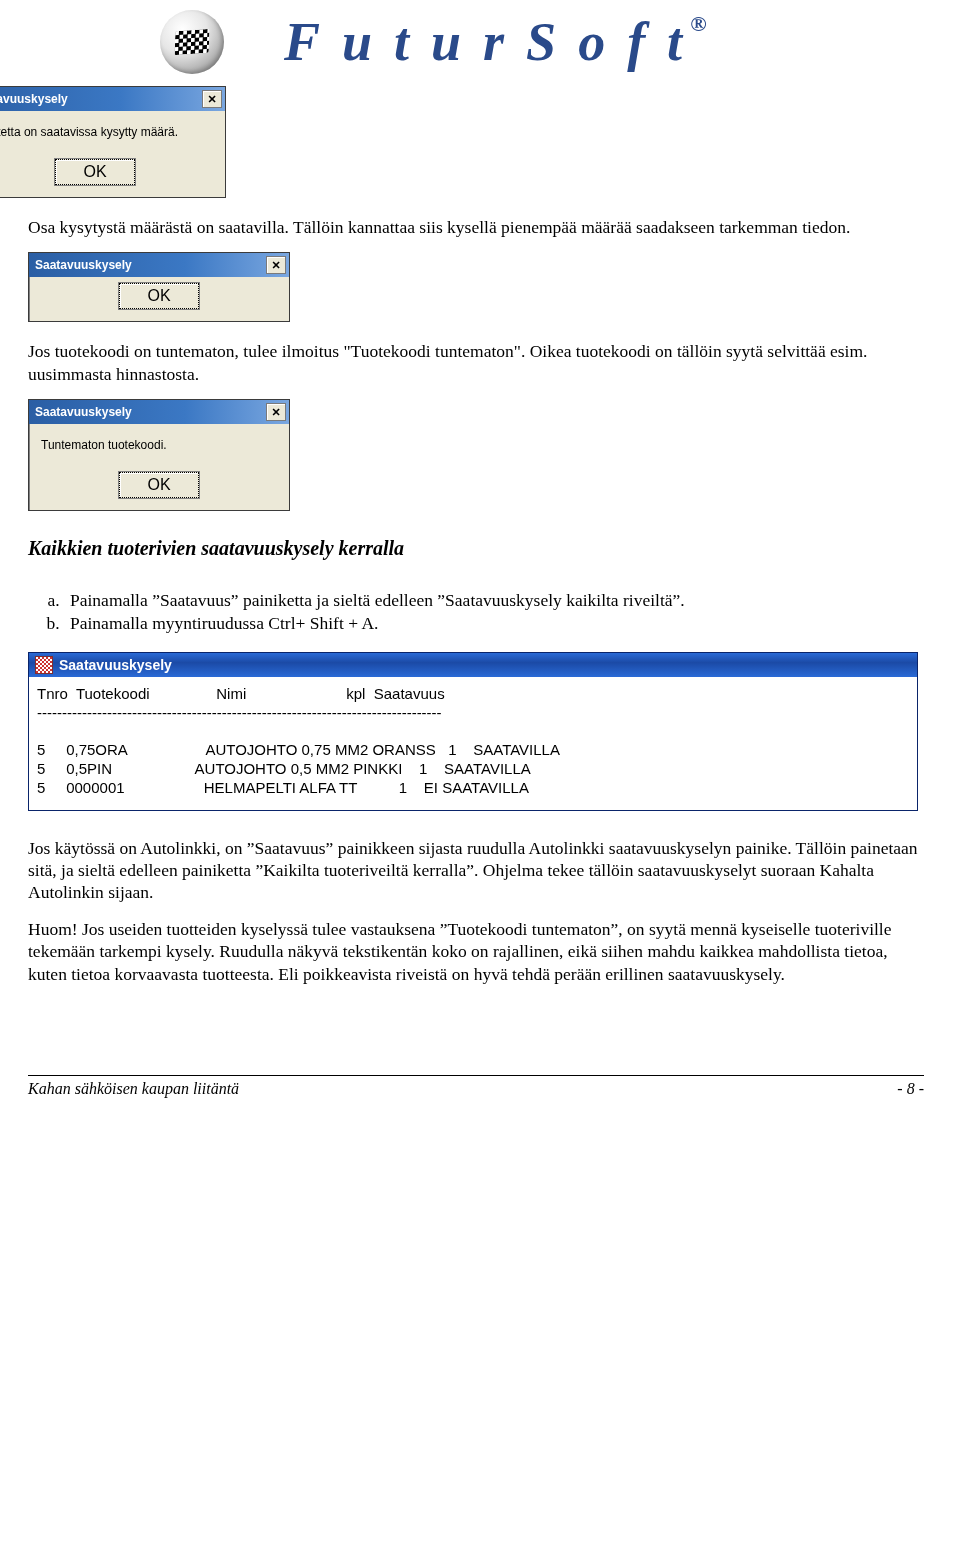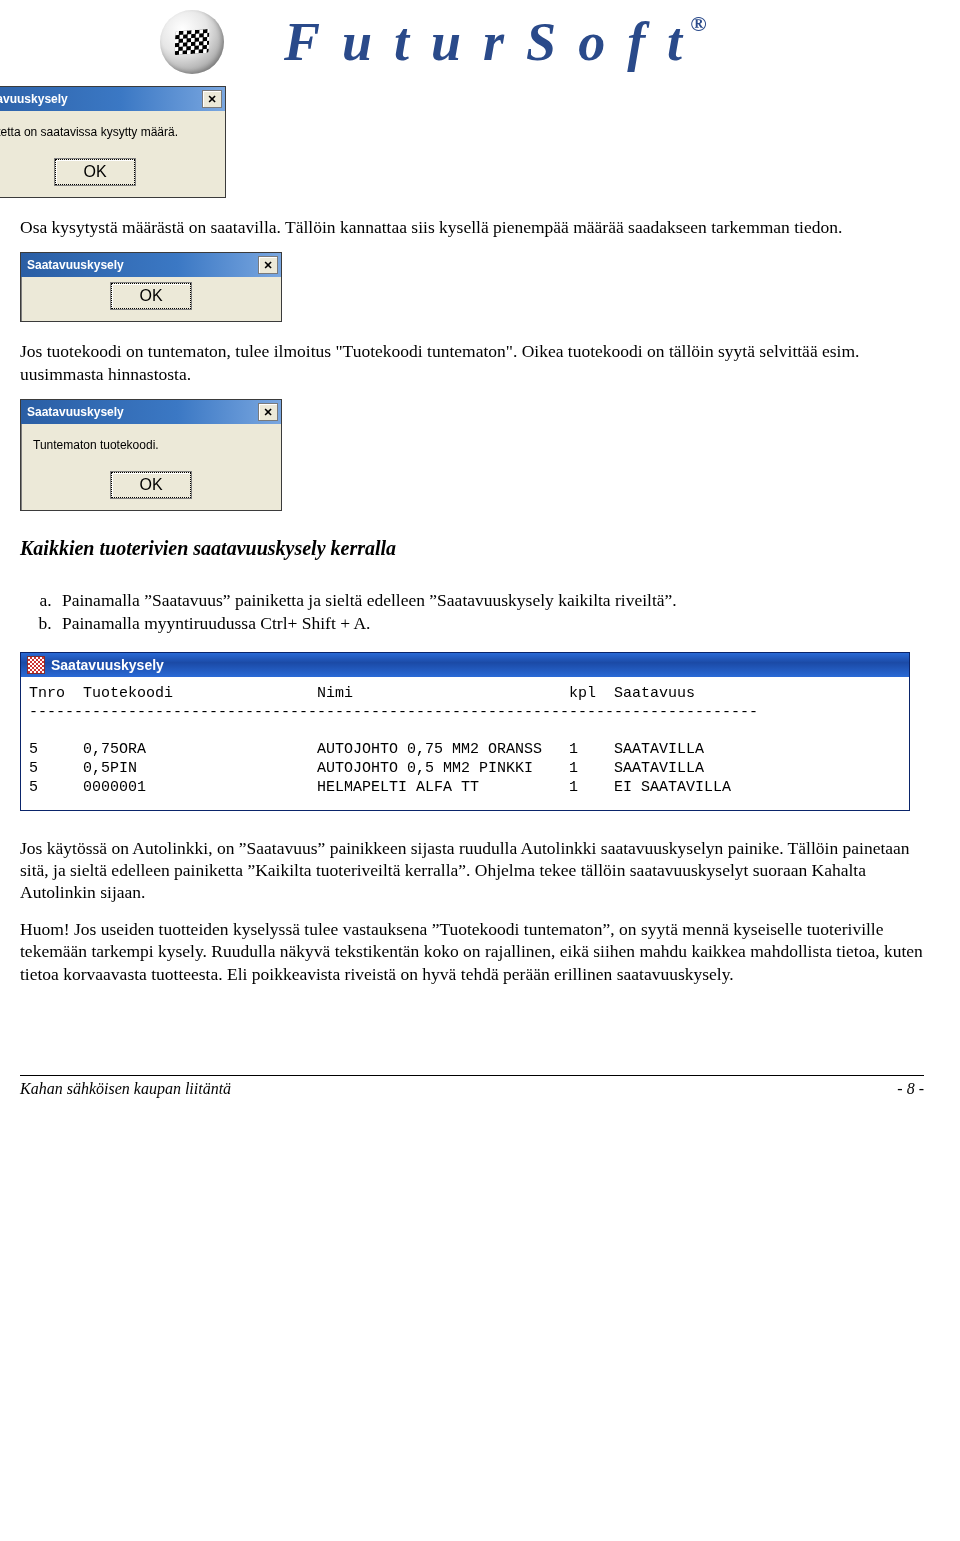--- a/index.html
+++ b/index.html
@@ -5,21 +5,21 @@
   body {
     margin: 0;
     padding: 0;
     background: #fff;
     font-family: "Times New Roman", Times, serif;
     font-size: 17.5px;
     color: #000;
     width: 960px;
   }
   .page {
-    padding: 0 36px 24px 20px;
+    padding: 0 36px 24px 28px;
   }
   .header-banner {
     display: flex;
     align-items: center;
     padding: 10px 0 8px 160px;
     gap: 40px;
   }
   .logo-circle {
     width: 64px;
     height: 64px;
@@ -150,21 +150,21 @@
   }
   .result-icon {
     width: 16px; height: 16px; margin-right: 6px;
     background:
       repeating-conic-gradient(#c33 0 25%, #fff 0 50%) 0 0/4px 4px;
     border: 1px solid #803030;
   }
   .result-body {
     background: #fff;
     padding: 8px 8px 12px 8px;
-    font-family: Liberation Mono, monospace;
+    font-family: Liberation Sans, sans-serif;
     font-size: 15px;
     white-space: pre;
     overflow: hidden;
     color: #000;
     line-height: 1.25;
   }
 
   
   .footer-rule {
     border: none;

